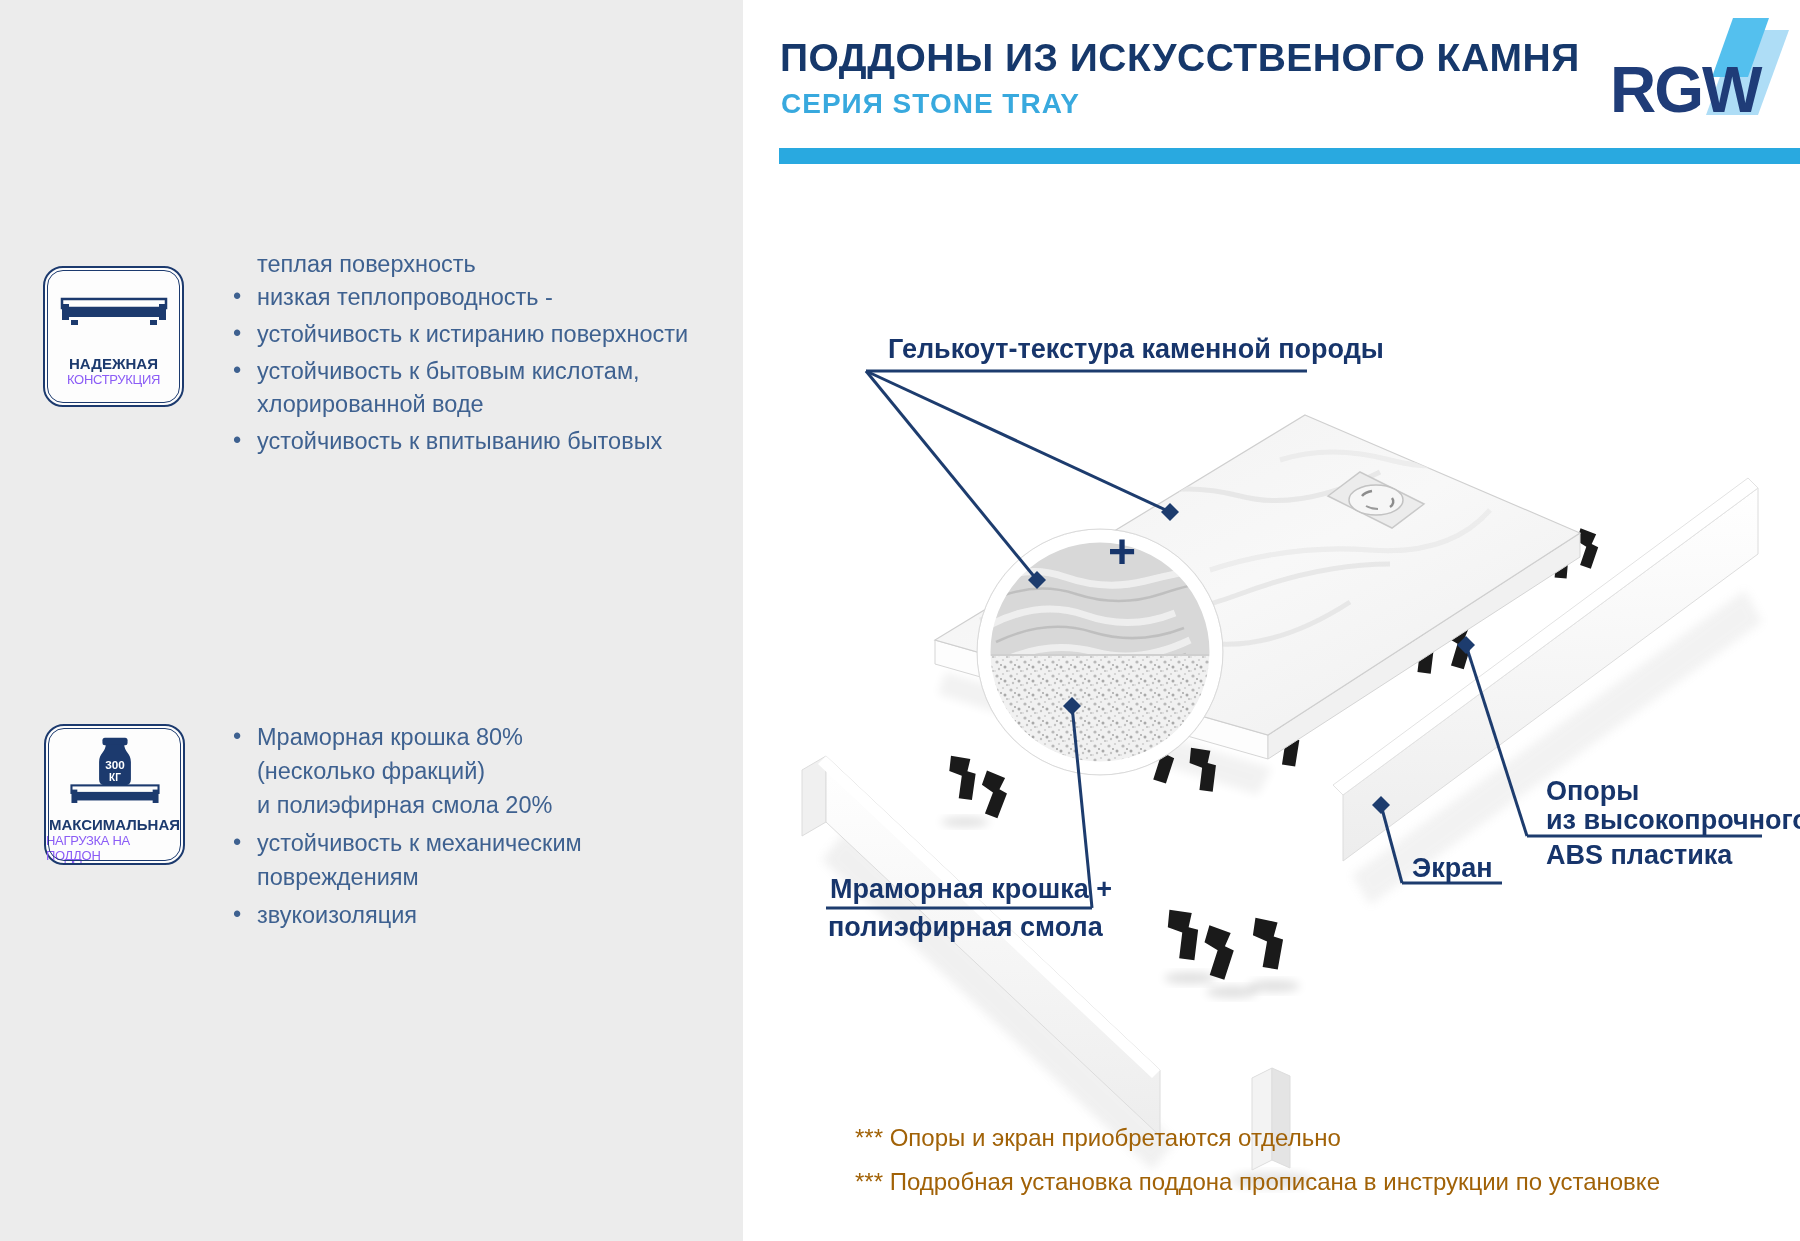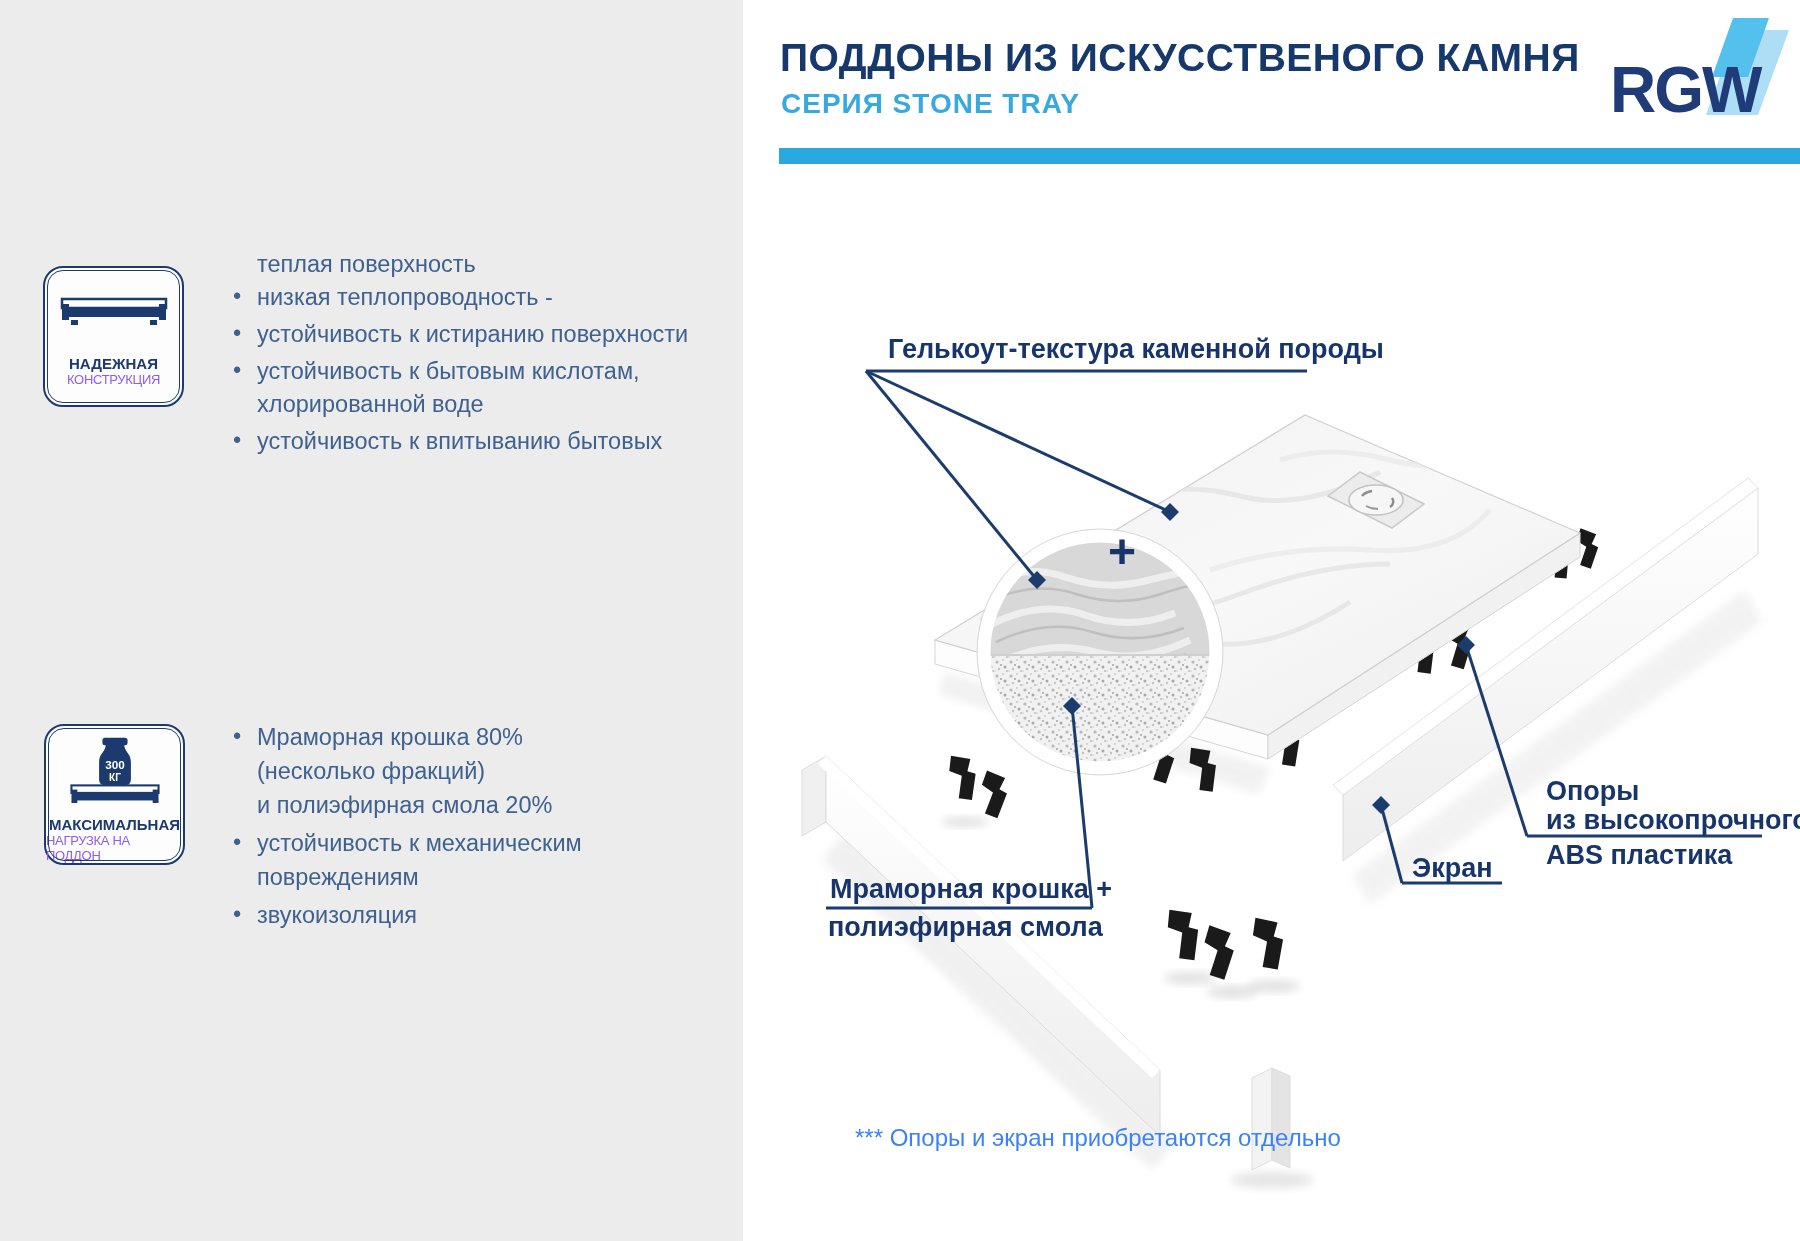--- a/index.html
+++ b/index.html
@@ -21,21 +21,21 @@
   .b:before{content:"\2022";position:absolute;left:-24px;top:-1px;color:#3e6190;}
   
   .badge{position:absolute;width:137px;height:137px;border:2.5px solid #1c3a6e;border-radius:20px;background:#fdfdfd;}
   .badge:after{content:"";position:absolute;left:2px;top:2px;right:2px;bottom:2px;border:1.5px solid #1c3a6e;border-radius:16px;}
   .badge-inner{position:absolute;left:0;top:0;width:100%;height:100%;display:flex;flex-direction:column;align-items:center;}
   .badge-t1{font-size:15px;font-weight:800;color:#1c3a6e;line-height:17px;}
   .badge-t2{font-size:13px;font-weight:400;color:#8b5cf6;line-height:15px;letter-spacing:-.3px;}
   
   .callout{position:absolute;color:#17356b;font-weight:700;font-size:27px;line-height:30px;white-space:nowrap;text-align:center;}
   .plus{position:absolute;left:1108px;top:524px;font-size:48px;font-weight:700;color:#17356b;}
-  .footnote{position:absolute;left:855px;font-size:24px;color:#3b82f6;white-space:nowrap;}
+  .footnote{position:absolute;left:855px;font-size:24px;color:#a16207;white-space:nowrap;}
 </style>
 </head>
 <body>
 
 <div class="canvas">
 
   <div class="abs left-panel"></div>
 
   <svg class="abs" style="left:0;top:0" width="1800" height="1241" viewBox="0 0 1800 1241">
     <defs>
@@ -257,14 +257,15 @@
   <div class="callout" style="left:888px;top:334px">Гелькоут-текстура каменной породы</div>
   <div class="plus">+</div>
   <div class="callout" style="left:830px;top:874px">Мраморная крошка +</div>
   <div class="callout" style="left:828px;top:912px">полиэфирная смола</div>
   <div class="callout" style="left:1412px;top:853px">Экран</div>
   <div class="callout" style="left:1546px;top:776px">Опоры</div>
   <div class="callout" style="left:1546px;top:805px">из высокопрочного</div>
   <div class="callout" style="left:1546px;top:840px">ABS пластика</div>
 
   <div class="footnote" style="top:1124px">*** Опоры и экран приобретаются отдельно</div>
+  <div class="footnote" style="top:1168px">*** Подробная установка поддона прописана в инструкции по установке</div>
 
 </div>
 
 </body></html>

